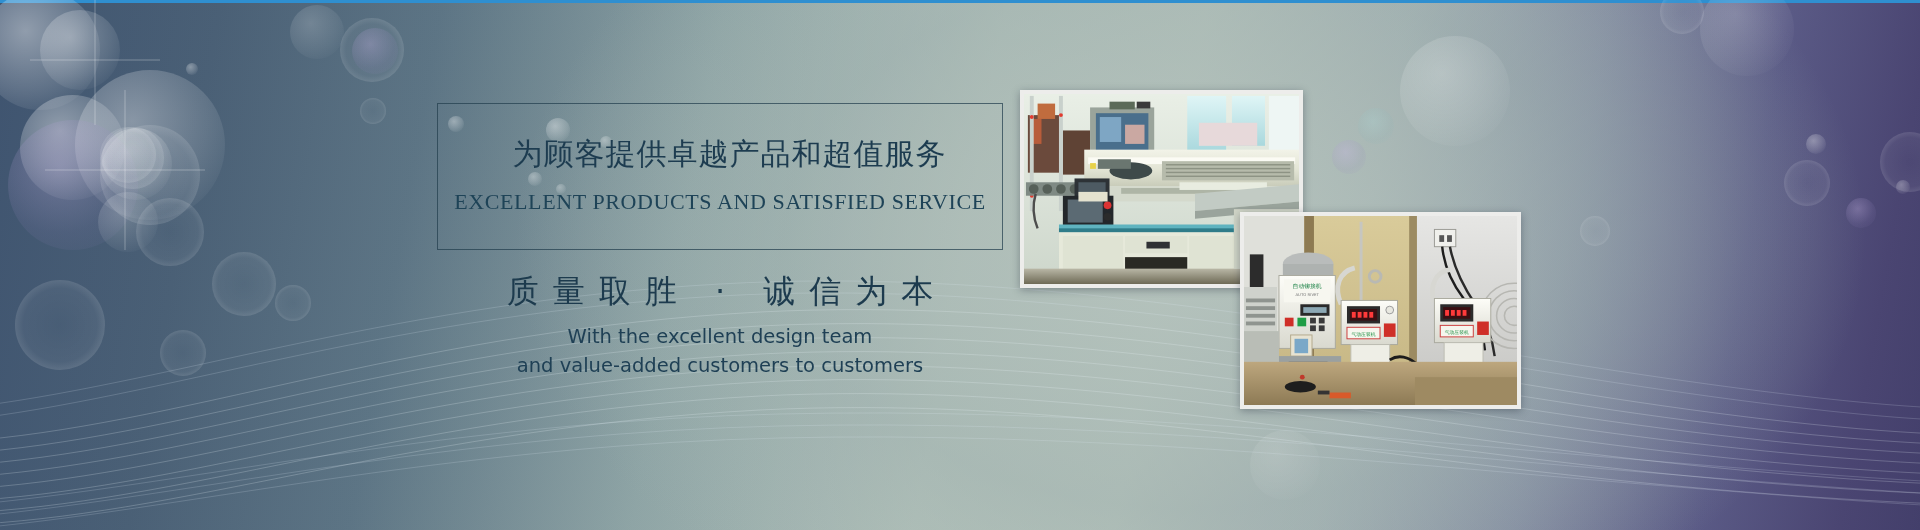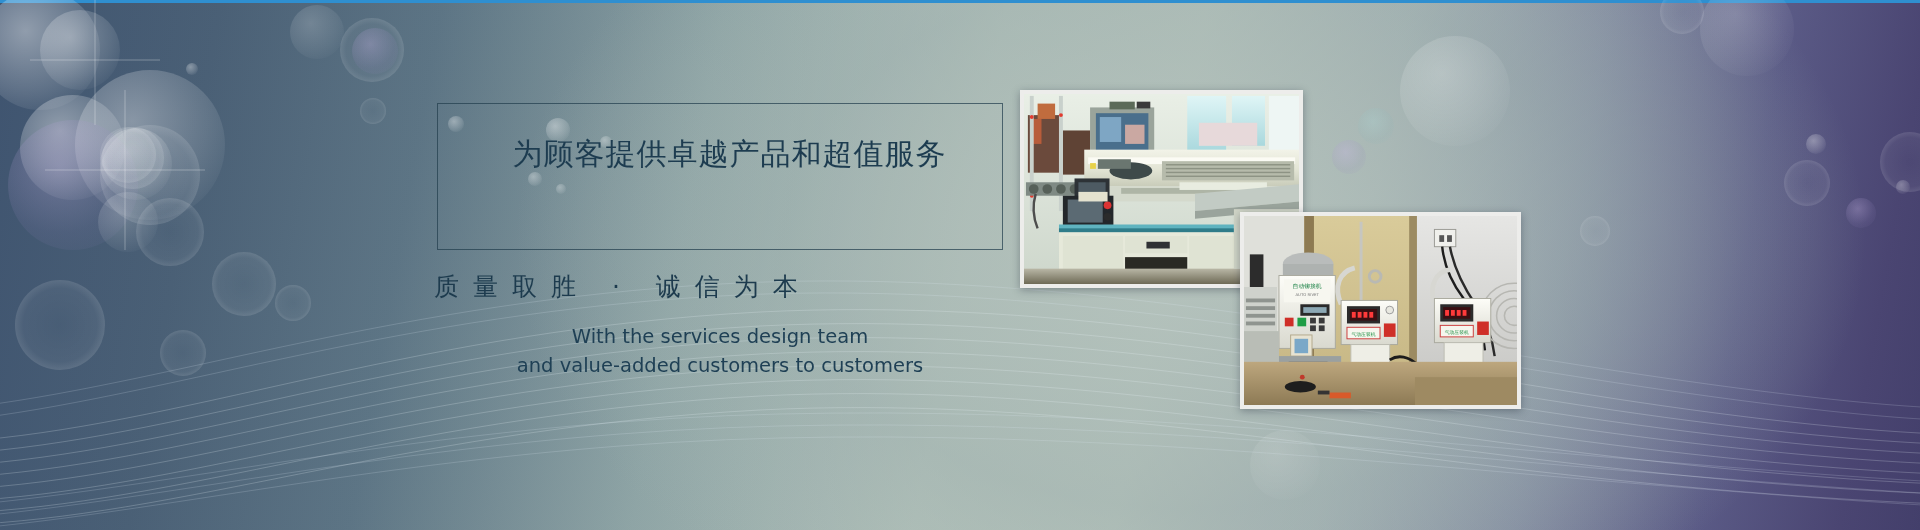--- a/index.html
+++ b/index.html
@@ -86,23 +86,23 @@
     text-align:center;
     font-family:"Liberation Serif", serif;
     font-size:22px;
     letter-spacing:.6px;
     color:#1e4357;
     white-space:nowrap;
   }
   #slogan {
     position:absolute;
     left:420px; top:270px; width:600px;
-    text-align:left;
+    text-align:center;
     font-family:"DejaVu Sans", sans-serif;
-    font-size:25px;
+    font-size:32px;
     letter-spacing:14px;
     text-indent:14px;
     color:#1d3b4e;
     white-space:nowrap;
   }
   #paragraph {
     position:absolute;
     left:320px; top:322px; width:800px;
     text-align:center;
     font-size:19.5px;
@@ -192,24 +192,25 @@
       <path d="M-20,246 C160,228 360,184 620,164 C900,142 1200,164 1480,188 C1660,204 1830,218 1940,224"></path>
       <path d="M-20,234 C160,216 360,172 620,152 C900,130 1200,152 1480,176 C1660,192 1830,206 1940,212"></path>
       <path d="M-20,148 C180,122 400,44 720,26 C1000,10 1280,60 1560,104 C1710,128 1850,146 1940,150"></path>
       <path d="M-20,136 C180,110 400,32 720,14 C1000,-2 1280,48 1560,92 C1710,116 1850,134 1940,138"></path>
     </g>
   </svg>
 
   <div id="title-box"></div>
 
   <div id="headline">为顾客提供卓越产品和超值服务</div>
+  <div id="subheadline">EXCELLENT PRODUCTS AND SATISFIED SERVICE</div>
   <div id="slogan">质量取胜 · 诚信为本</div>
 
   <div id="paragraph">
-    <div>With the services design team</div>
+    <div>With the excellent design team</div>
     <div>and value-added customers to customers</div>
   </div>
 
   <div class="photo" id="photo-1">
     <svg viewBox="0 0 283 198" preserveAspectRatio="none">
       <defs>
         <linearGradient id="wallA" x1="0" y1="0" x2="0" y2="1">
           <stop offset="0%" stop-color="#e9efe6"></stop>
             <stop offset="100%" stop-color="#cdd6cb"></stop>
         </linearGradient>

